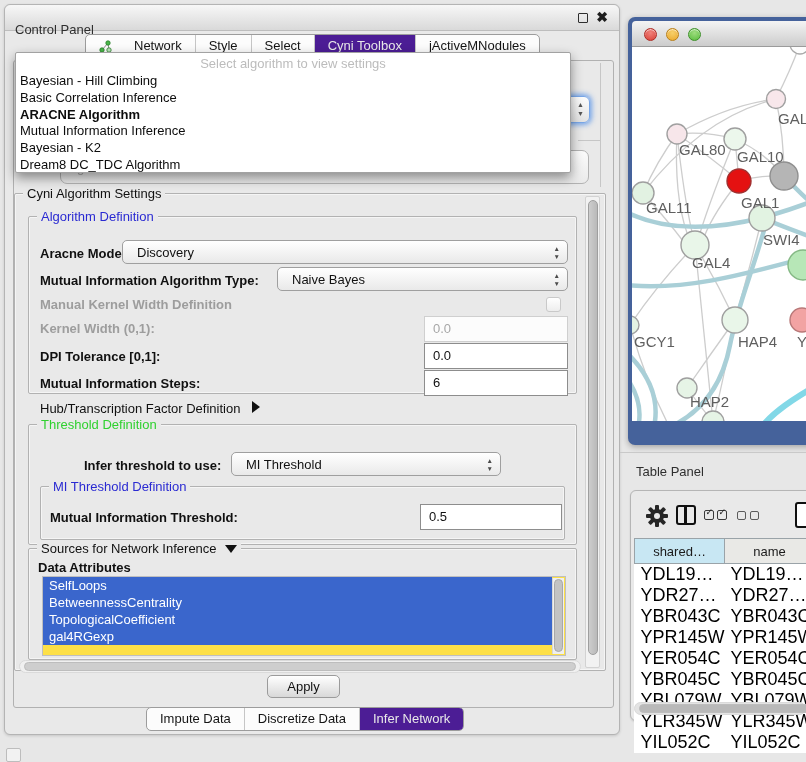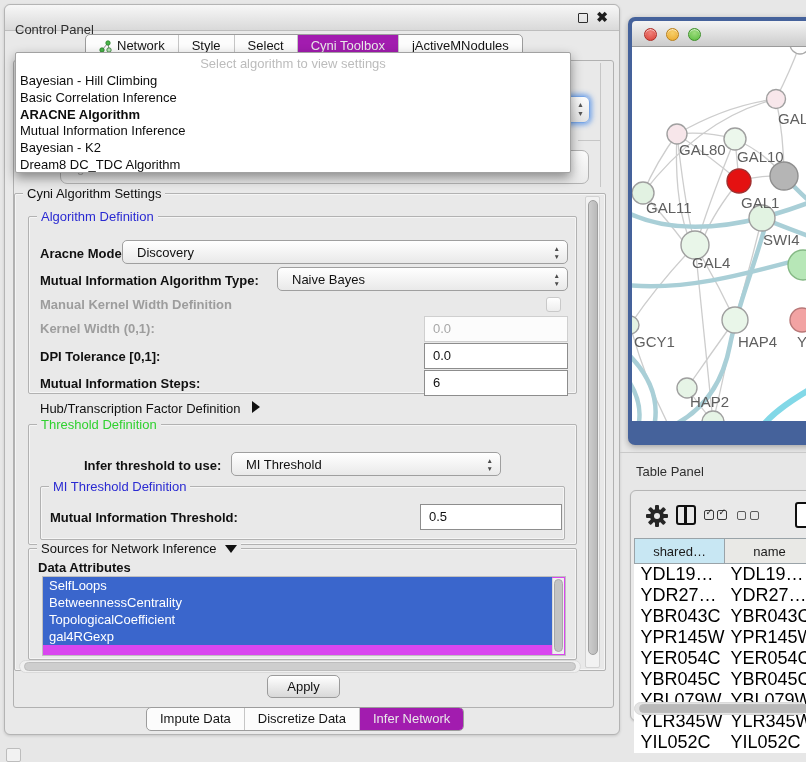--- a/index.html
+++ b/index.html
@@ -12,23 +12,23 @@
     border:1px solid #b4b4b4; border-radius:6px; box-shadow:0 1px 3px rgba(0,0,0,.15); }
   .cp-title { left:0; top:0; right:0; height:26px; border-radius:6px 6px 0 0;
     background:linear-gradient(#f7f7f7,#d9d9d9); border-bottom:1px solid #bdbdbd; }
   .cp-title-text { left:10px; top:0; line-height:25px; color:#2e2e2e;margin-top:12px; }
   .icon-float { right:31px; top:8px; width:10px; height:10px; border:1.6px solid #2e2e2e; border-radius:1px; }
   .icon-close { right:11px; top:4px; font-weight:bold; font-size:14px; color:#1d1d1d; }
 
   .seg-bar { height:24px; display:flex; background:#fcfcfc; border:1px solid #9c9c9c;
     border-radius:5px; overflow:hidden; line-height:22px; }
   .seg { padding:0 13px; border-left:1px solid #c6c6c6; color:#141414; white-space:nowrap;
-    display:flex; align-items:center; gap:5px; }
+    display:flex; align-items:center; gap:22px; }
   .seg:first-child { border-left:none; }
-  .seg.sel { background:#a21caf; color:#e9e9e9; }
+  .seg.sel { background:#4c1d95; color:#e9e9e9; }
   .cp-tabs { left:80px; top:29px; }
   .cp-inner { left:8px; top:55px; width:601px; height:648px; border:1px solid #b1b1b1;
     border-radius:3px; background:#e9e9e9; }
 
   
   .frag-line-v { width:1px; background:#c6c6c6; }
   .frag-line-h { height:1px; background:#c6c6c6; }
   .frag-combo-blue { left:556px; top:96px; width:34px; height:27px; border-radius:6px;
     background:linear-gradient(#fdfdfd,#e3e3e3); border:1px solid #79a7e8;
     box-shadow:0 0 5px 2px rgba(92,150,233,.8); }
@@ -58,21 +58,21 @@
     background:linear-gradient(#ffffff,#e9e9e9); display:flex; align-items:center; padding-left:14px; }
   .combo .arr { position:absolute; right:7px; top:4px; font-size:6.5px; line-height:8px; color:#4a4a4a; text-align:center; }
 
   .field { position:absolute; height:26px; border:1px solid #8d8d8d; background:#fff;
     padding:0 8px; line-height:24px; }
   .field.dis { border-color:#cfcfcf; background:#fcfcfc; color:#a7a7a7; }
 
   .chk { position:absolute; width:15px; height:15px; border:1px solid #c9c9c9; border-radius:3px;
     background:linear-gradient(#ffffff,#ededed); }
 
-  .attr-list { position:absolute; background:#d946ef; border:1px solid #bfbfbf; }
+  .attr-list { position:absolute; background:#fde047; border:1px solid #bfbfbf; }
   .attr-item { height:17px; line-height:17px; padding-left:6px; background:#3a66cc; color:#fff; margin-right:13px; }
   .list-sb { position:absolute; right:1px; top:1px; bottom:1px; width:12px; background:#efefef; border-left:1px solid #d6d6d6; }
   .list-sb .th { position:absolute; left:1px; right:1px; top:1px; height:96%; background:#c3c3c3; border:1px solid #a8a8a8; border-radius:6px; }
 
   .vscroll { position:absolute; width:15px; background:#f2f2f2; border:1px solid #d2d2d2; border-radius:2px; }
   .vscroll .th { position:absolute; left:1.5px; width:10px; background:linear-gradient(90deg,#cdcdcd,#b9b9b9); border:1px solid #9e9e9e; border-radius:6px; }
   .hscroll { position:absolute; height:13px; background:#f0f0f0; border:1px solid #dadada; border-radius:7px; }
   .hscroll .th { position:absolute; top:1px; height:9px; background:#cecece; border:1px solid #bdbdbd; border-radius:5px; }
 
   .btn { position:absolute; border:1px solid #9b9b9b; border-radius:5px;

